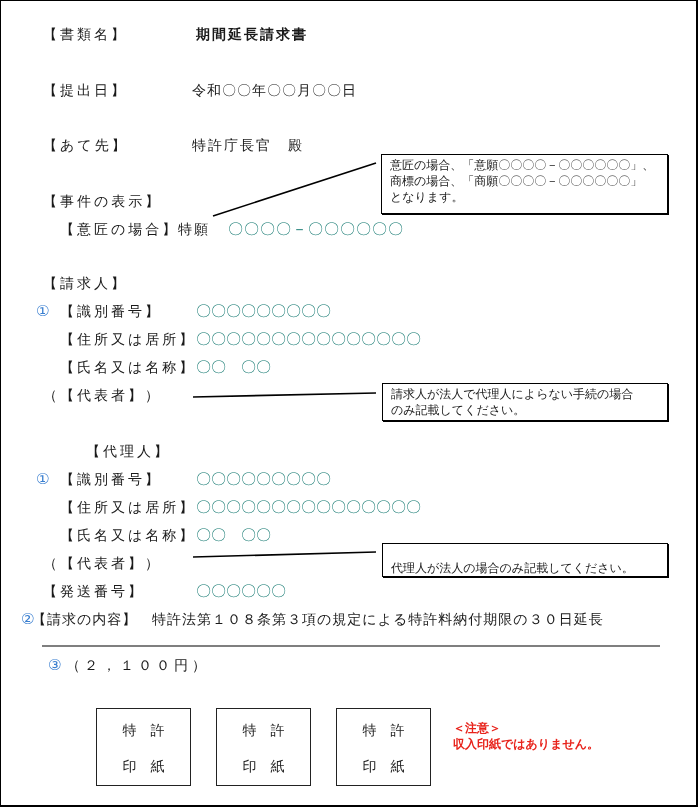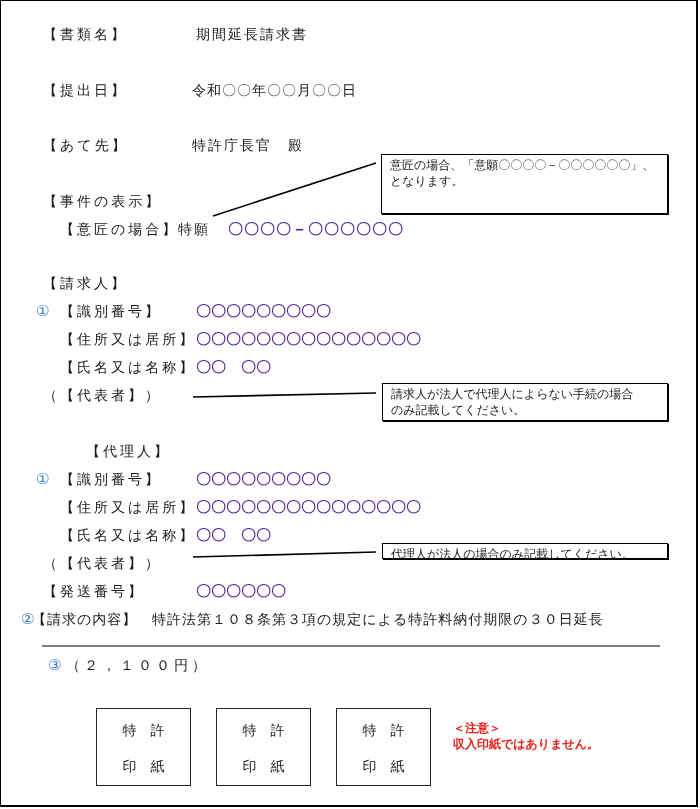--- a/index.html
+++ b/index.html
@@ -1,56 +1,57 @@
 <!DOCTYPE html>
 <html><head>
 <meta charset="utf-8">
 <style>
   html, body { margin:0; padding:0; background:#fff; }
   body { width:700px; height:809px; position:relative; overflow:hidden;
          font-family:"DejaVu Serif","Liberation Serif",serif; color:#1a1a1a; }
   .page { position:absolute; left:0; top:0; width:698px; height:807px; border:1px solid #000; border-right-width:2px; border-bottom-width:2px; box-sizing:border-box; }
   .t { position:absolute; font-size:14px; line-height:16px; white-space:nowrap; letter-spacing:2px; }
   .lbl { letter-spacing:3px; }
-  .circ { color:#4c1d95; letter-spacing:0; font-family:"DejaVu Sans",sans-serif; font-size:15px;font-weight:bold; }
+  .circ { color:#0f766e; letter-spacing:0; font-family:"DejaVu Sans",sans-serif; font-size:15px; }
   .num { position:absolute; color:#3a7fd0; font-family:"DejaVu Sans",sans-serif; font-size:15px; line-height:16px; }
   .callout { position:absolute; border:1px solid #000; background:#fff; font-size:12px; line-height:16px; padding:2px 8px; box-sizing:border-box; white-space:nowrap; box-shadow:1px 1px 0 #000; }
   .stamp { position:absolute; width:95px; height:78px; border:1.5px solid #222; box-sizing:border-box; }
   .stamp span { position:absolute; left:0; width:100%; text-align:center; font-size:14px; letter-spacing:14px; text-indent:14px; color:#222; }
   .note { position:absolute; color:#e8231b; font-weight:bold; font-family:"DejaVu Sans",sans-serif; font-size:12px; line-height:16px; }
   svg.lines { position:absolute; left:0; top:0; }
 </style>
 </head>
 <body>
 
 <div class="page"></div>
 
 <svg class="lines" width="700" height="809">
   <line x1="213" y1="216" x2="376" y2="163" stroke="#000" stroke-width="1.6"></line>
   <line x1="193" y1="397" x2="376" y2="393" stroke="#000" stroke-width="1.6"></line>
   <line x1="193" y1="557" x2="376" y2="552" stroke="#000" stroke-width="1.6"></line>
   <line x1="42" y1="646" x2="660" y2="646" stroke="#555" stroke-width="1.5"></line>
 </svg>
 
 <div class="t lbl" style="left:43px;top:26px;">【書類名】</div>
-<div class="t" style="left:196px;top:26px;">期間延長請求書</div>
+<div class="t" style="left:196px;top:26px;font-weight:bold;">期間延長請求書</div>
 
 <div class="t lbl" style="left:43px;top:82px;">【提出日】</div>
 <div class="t" style="left:192px;top:82px;letter-spacing:1px;">令和〇〇年〇〇月〇〇日</div>
 
 <div class="t lbl" style="left:43px;top:137px;">【あて先】</div>
 <div class="t" style="left:192px;top:137px;">特許庁長官　殿</div>
 
 <div class="t lbl" style="left:43px;top:193px;">【事件の表示】</div>
 <div class="t lbl" style="left:60px;top:221px;">【意匠の場合】</div>
 <div class="t" style="left:178px;top:221px;">特願</div>
 <div class="t circ" style="left:228px;top:221px;letter-spacing:1px;">〇〇〇〇－〇〇〇〇〇〇</div>
 
 <div class="callout" style="left:381px;top:154px;width:287px;height:60px;">
   <div>意匠の場合、「意願〇〇〇〇－〇〇〇〇〇〇」、</div>
+  <div>商標の場合、「商願〇〇〇〇－〇〇〇〇〇〇」</div>
   <div>となります。</div>
 </div>
 
 <div class="t lbl" style="left:43px;top:275px;">【請求人】</div>
 <div class="num" style="left:36px;top:303px;">①</div>
 <div class="t lbl" style="left:60px;top:303px;">【識別番号】</div>
 <div class="t circ" style="left:196px;top:303px;">〇〇〇〇〇〇〇〇〇</div>
 <div class="t lbl" style="left:60px;top:331px;">【住所又は居所】</div>
 <div class="t circ" style="left:196px;top:331px;">〇〇〇〇〇〇〇〇〇〇〇〇〇〇〇</div>
 <div class="t lbl" style="left:60px;top:359px;">【氏名又は名称】</div>
@@ -65,21 +66,21 @@
 <div class="t lbl" style="left:43px;top:443px;margin-left:43px;">【代理人】</div>
 <div class="num" style="left:36px;top:471px;">①</div>
 <div class="t lbl" style="left:60px;top:471px;">【識別番号】</div>
 <div class="t circ" style="left:196px;top:471px;">〇〇〇〇〇〇〇〇〇</div>
 <div class="t lbl" style="left:60px;top:499px;">【住所又は居所】</div>
 <div class="t circ" style="left:196px;top:499px;">〇〇〇〇〇〇〇〇〇〇〇〇〇〇〇</div>
 <div class="t lbl" style="left:60px;top:527px;">【氏名又は名称】</div>
 <div class="t circ" style="left:196px;top:527px;">〇〇　〇〇</div>
 <div class="t lbl" style="left:43px;top:555px;">（【代表者】）</div>
 
-<div class="callout" style="left:382px;top:543px;width:286px;height:16px;padding-top:2px;">
+<div class="callout" style="left:382px;top:543px;width:286px;height:34px;padding-top:16px;">
   <div>代理人が法人の場合のみ記載してください。</div>
 </div>
 
 <div class="t lbl" style="left:43px;top:583px;">【発送番号】</div>
 <div class="t circ" style="left:196px;top:583px;">〇〇〇〇〇〇</div>
 
 <div class="num" style="left:21px;top:611px;">②</div>
 <div class="t" style="left:32px;top:611px;letter-spacing:1px;">【請求の内容】</div>
 <div class="t" style="left:152px;top:611px;letter-spacing:1px;">特許法第１０８条第３項の規定による特許料納付期限の３０日延長</div>
 

